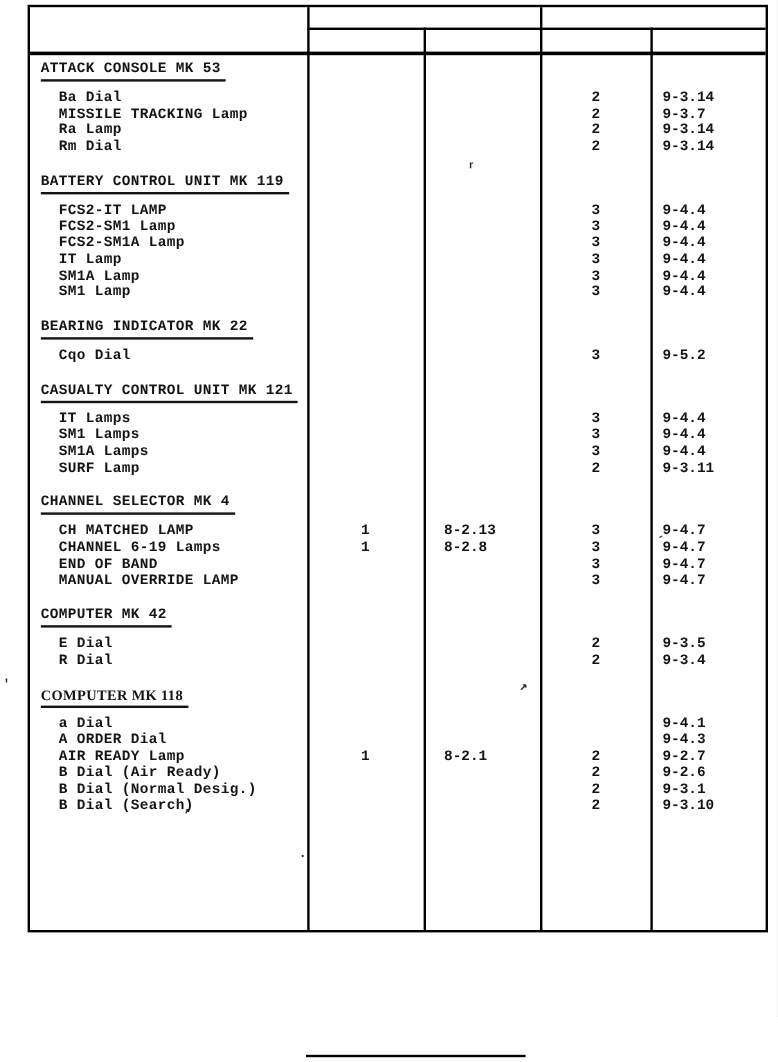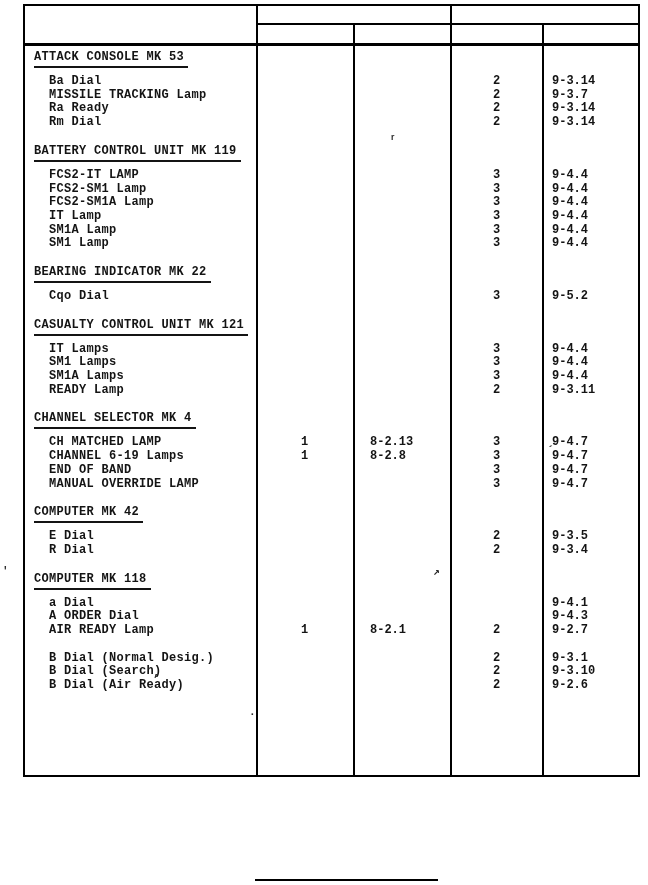--- a/index.html
+++ b/index.html
@@ -62,49 +62,49 @@
     <div class="hcell" style="left:428px;top:2px;width:182px;height:13px"></div>
     <div class="hcell" style="left:234px;top:20px;width:92px;height:15px"></div>
     <div class="hcell" style="left:331px;top:20px;width:92px;height:15px"></div>
     <div class="hcell" style="left:428px;top:20px;width:87px;height:15px"></div>
     <div class="hcell" style="left:520px;top:20px;width:90px;height:15px"></div>
 
     <div>
         <div class="trow" style="top: 45px;"><span class="sec-title">ATTACK CONSOLE MK 53</span></div>
         <div class="trow" style="top: 69px; padding-left: 24px;"><span class="c-name">Ba Dial</span><span class="c-q2">2</span><span class="c-r2">9-3.14</span></div>
         <div class="trow" style="top: 83px;"><span class="c-name">MISSILE TRACKING Lamp</span><span class="c-q2">2</span><span class="c-r2">9-3.7</span></div>
-        <div class="trow" style="top: 96px;"><span class="c-name">Ra Ready</span><span class="c-q2">2</span><span class="c-r2">9-3.14</span></div>
+        <div class="trow" style="top: 96px;"><span class="c-name">Ra Lamp</span><span class="c-q2">2</span><span class="c-r2">9-3.14</span></div>
         <div class="trow" style="top: 110px;"><span class="c-name">Rm Dial</span><span class="c-q2">2</span><span class="c-r2">9-3.14</span></div>
         <div class="trow" style="top: 139px;"><span class="sec-title">BATTERY CONTROL UNIT MK 119</span></div>
         <div class="trow" style="top: 163px;"><span class="c-name">FCS2-IT LAMP</span><span class="c-q2">3</span><span class="c-r2">9-4.4</span></div>
         <div class="trow" style="top: 177px;"><span class="c-name">FCS2-SM1 Lamp</span><span class="c-q2">3</span><span class="c-r2">9-4.4</span></div>
         <div class="trow" style="top: 190px;"><span class="c-name">FCS2-SM1A Lamp</span><span class="c-q2">3</span><span class="c-r2">9-4.4</span></div>
         <div class="trow" style="top: 204px;"><span class="c-name">IT Lamp</span><span class="c-q2">3</span><span class="c-r2">9-4.4</span></div>
         <div class="trow" style="top: 218px;"><span class="c-name">SM1A Lamp</span><span class="c-q2">3</span><span class="c-r2">9-4.4</span></div>
         <div class="trow" style="top: 231px;"><span class="c-name">SM1 Lamp</span><span class="c-q2">3</span><span class="c-r2">9-4.4</span></div>
         <div class="trow" style="top: 260px;"><span class="sec-title">BEARING INDICATOR MK 22</span></div>
         <div class="trow" style="top: 284px; padding-left: 47px;"><span class="c-name">Cqo Dial</span><span class="c-q2">3</span><span class="c-r2">9-5.2</span></div>
         <div class="trow" style="top: 313px;"><span class="sec-title">CASUALTY CONTROL UNIT MK 121</span></div>
         <div class="trow" style="top: 337px;"><span class="c-name">IT Lamps</span><span class="c-q2">3</span><span class="c-r2">9-4.4</span></div>
         <div class="trow" style="top: 350px;"><span class="c-name">SM1 Lamps</span><span class="c-q2">3</span><span class="c-r2">9-4.4</span></div>
         <div class="trow" style="top: 364px;"><span class="c-name">SM1A Lamps</span><span class="c-q2">3</span><span class="c-r2">9-4.4</span></div>
-        <div class="trow" style="top: 378px;"><span class="c-name">READY Lamp</span><span class="c-q2">2</span><span class="c-r2">9-3.11</span></div>
+        <div class="trow" style="top: 378px;"><span class="c-name">SURF Lamp</span><span class="c-q2">2</span><span class="c-r2">9-3.11</span></div>
         <div class="trow" style="top: 406px;"><span class="sec-title">CHANNEL SELECTOR MK 4</span></div>
         <div class="trow" style="top: 430px;"><span class="c-name">CH MATCHED LAMP</span><span class="c-q1">1</span><span class="c-r1">8-2.13</span><span class="c-q2">3</span><span class="c-r2">9-4.7</span></div>
         <div class="trow" style="top: 444px;"><span class="c-name">CHANNEL 6-19 Lamps</span><span class="c-q1">1</span><span class="c-r1">8-2.8</span><span class="c-q2">3</span><span class="c-r2">9-4.7</span></div>
         <div class="trow" style="top: 458px;"><span class="c-name">END OF BAND</span><span class="c-q2">3</span><span class="c-r2">9-4.7</span></div>
         <div class="trow" style="top: 472px;"><span class="c-name">MANUAL OVERRIDE LAMP</span><span class="c-q2">3</span><span class="c-r2">9-4.7</span></div>
         <div class="trow" style="top: 500px; text-align: right;"><span class="sec-title">COMPUTER MK 42</span></div>
         <div class="trow" style="top: 524px;"><span class="c-name">E Dial</span><span class="c-q2">2</span><span class="c-r2">9-3.5</span></div>
         <div class="trow" style="top: 538px;"><span class="c-name">R Dial</span><span class="c-q2">2</span><span class="c-r2">9-3.4</span></div>
-        <div class="trow" style="top: 567px;"><span class="sec-title">COMPUTER MK 118</span></div>
+        <div class="trow" style="top: 567px; font-family: Liberation Serif, serif;"><span class="sec-title">COMPUTER MK 118</span></div>
         <div class="trow" style="top: 591px;"><span class="c-name">a Dial</span><span class="c-r2">9-4.1</span></div>
         <div class="trow" style="top: 604px;"><span class="c-name">A ORDER Dial</span><span class="c-r2">9-4.3</span></div>
         <div class="trow" style="top: 618px;"><span class="c-name">AIR READY Lamp</span><span class="c-q1">1</span><span class="c-r1">8-2.1</span><span class="c-q2">2</span><span class="c-r2">9-2.7</span></div>
-        <div class="trow" style="top: 632px; margin-top: 41px;"><span class="c-name">B Dial (Air Ready)</span><span class="c-q2">2</span><span class="c-r2">9-2.6</span></div>
+        <div class="trow" style="top: 632px;"><span class="c-name">B Dial (Air Ready)</span><span class="c-q2">2</span><span class="c-r2">9-2.6</span></div>
         <div class="trow" style="top: 646px;"><span class="c-name">B Dial (Normal Desig.)</span><span class="c-q2">2</span><span class="c-r2">9-3.1</span></div>
         <div class="trow" style="top: 659px;"><span class="c-name">B Dial (Search)</span><span class="c-q2">2</span><span class="c-r2">9-3.10</span></div>
       </div>
   </div>
 
   <div class="bottom-rule"></div>
 
   <div id="artifacts">
       <span class="artifact" style="left: 389px; top: 132px; font-size: 13px;">ʳ</span>
       <span class="artifact" style="left: 547px; top: 445px; font-size: 12px;">´</span>

